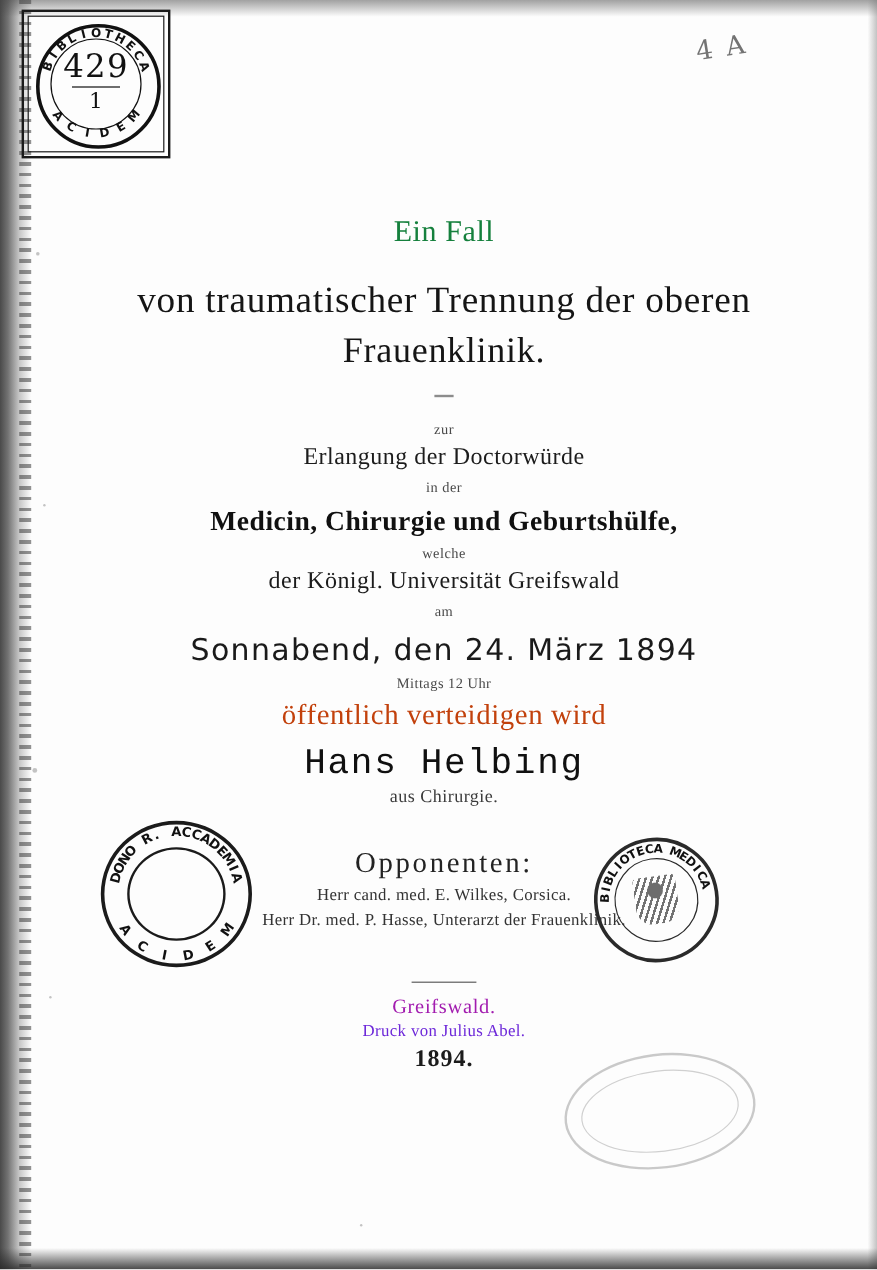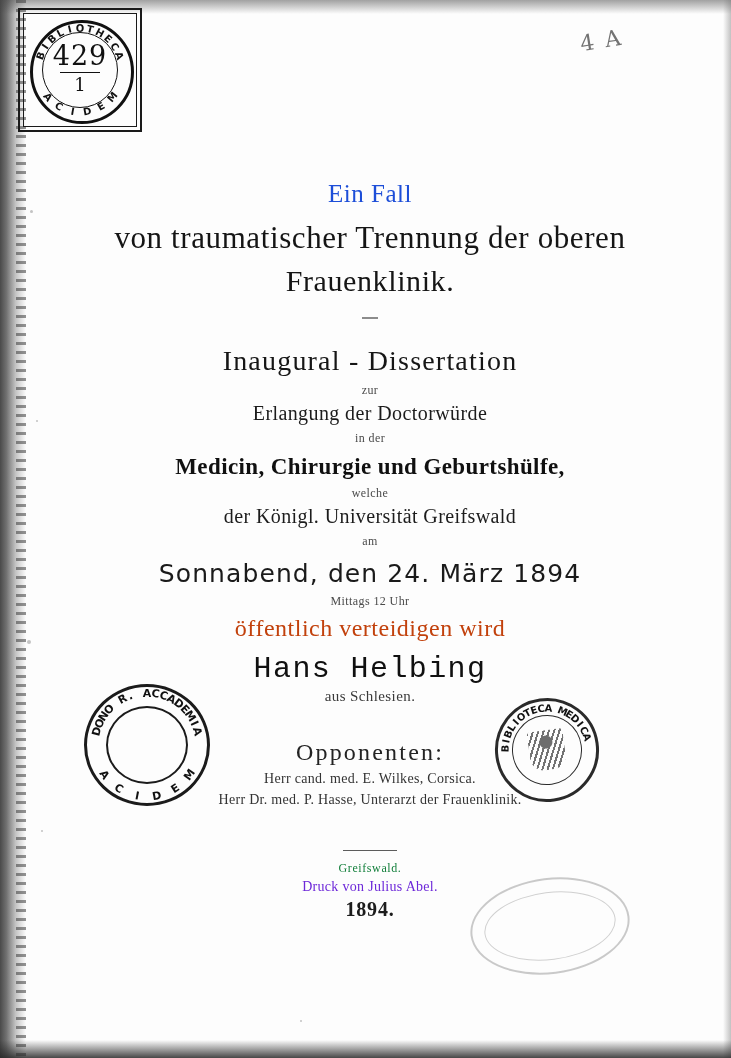--- a/index.html
+++ b/index.html
@@ -70,22 +70,22 @@
     left: 60px;
     top: 180px;
     width: 620px;
     text-align: center;
   }
   .t-line { display: block; white-space: nowrap; }
 
   .title-small {
     font-size: 25px;
     letter-spacing: .5px;
-    color: #1d4ed8;
-    margin-bottom: 8px;
+    color: #15803d;
+    margin-bottom: 20px;
   }
   .title-main {
     font-size: 31px;
     letter-spacing: .6px;
     color: #151515;
     line-height: 1.42;
   }
   .title-main .t-line:last-child { font-size: 30px; }
 
   .dash-sep {
@@ -164,23 +164,23 @@
     color: #333;
     margin: 5px 0;
   }
 
   .imprint-rule {
     margin: 42px auto 10px auto;
     width: 54px;
     border-top: 1.5px solid #5c5c5c;
   }
   .imprint-city {
-    font-size: 12px;
+    font-size: 17px;
     letter-spacing: .6px;
-    color: #15803d;
+    color: #a21caf;
   }
   .imprint-printer {
     font-size: 14px;
     letter-spacing: .3px;
     color: #6d28d9;
     margin-top: 3px;
   }
   .imprint-year {
     font-size: 20px;
     font-weight: bold;
@@ -381,33 +381,32 @@
 
     <div class="title-small">Ein Fall</div>
 
     <div class="title-main">
       <span class="t-line">von traumatischer Trennung der oberen</span>
       <span class="t-line">Frauenklinik.</span>
     </div>
 
     <div class="dash-sep"></div>
 
-    <div class="inaugural">Inaugural - Dissertation</div>
     <div class="tiny">zur</div>
     <div class="mid">Erlangung der Doctorwürde</div>
     <div class="tiny">in der</div>
     <div class="bold-line">Medicin, Chirurgie und Geburtshülfe,</div>
     <div class="tiny">welche</div>
     <div class="mid">der Königl. Universität Greifswald</div>
     <div class="tiny">am</div>
     <div class="date-line">Sonnabend, den 24. März 1894</div>
     <div class="tiny">Mittags 12 Uhr</div>
     <div class="defend">öffentlich verteidigen wird</div>
     <div class="author">Hans Helbing</div>
-    <div class="origin">aus Schlesien.</div>
+    <div class="origin">aus Chirurgie.</div>
 
     <div class="opponents-head">Opponenten:</div>
     <div class="opp">Herr cand. med. E. Wilkes, Corsica.</div>
     <div class="opp">Herr Dr. med. P. Hasse, Unterarzt der Frauenklinik.</div>
 
     <div class="imprint-rule"></div>
     <div class="imprint-city">Greifswald.</div>
     <div class="imprint-printer">Druck von Julius Abel.</div>
     <div class="imprint-year">1894.</div>
   </div>

